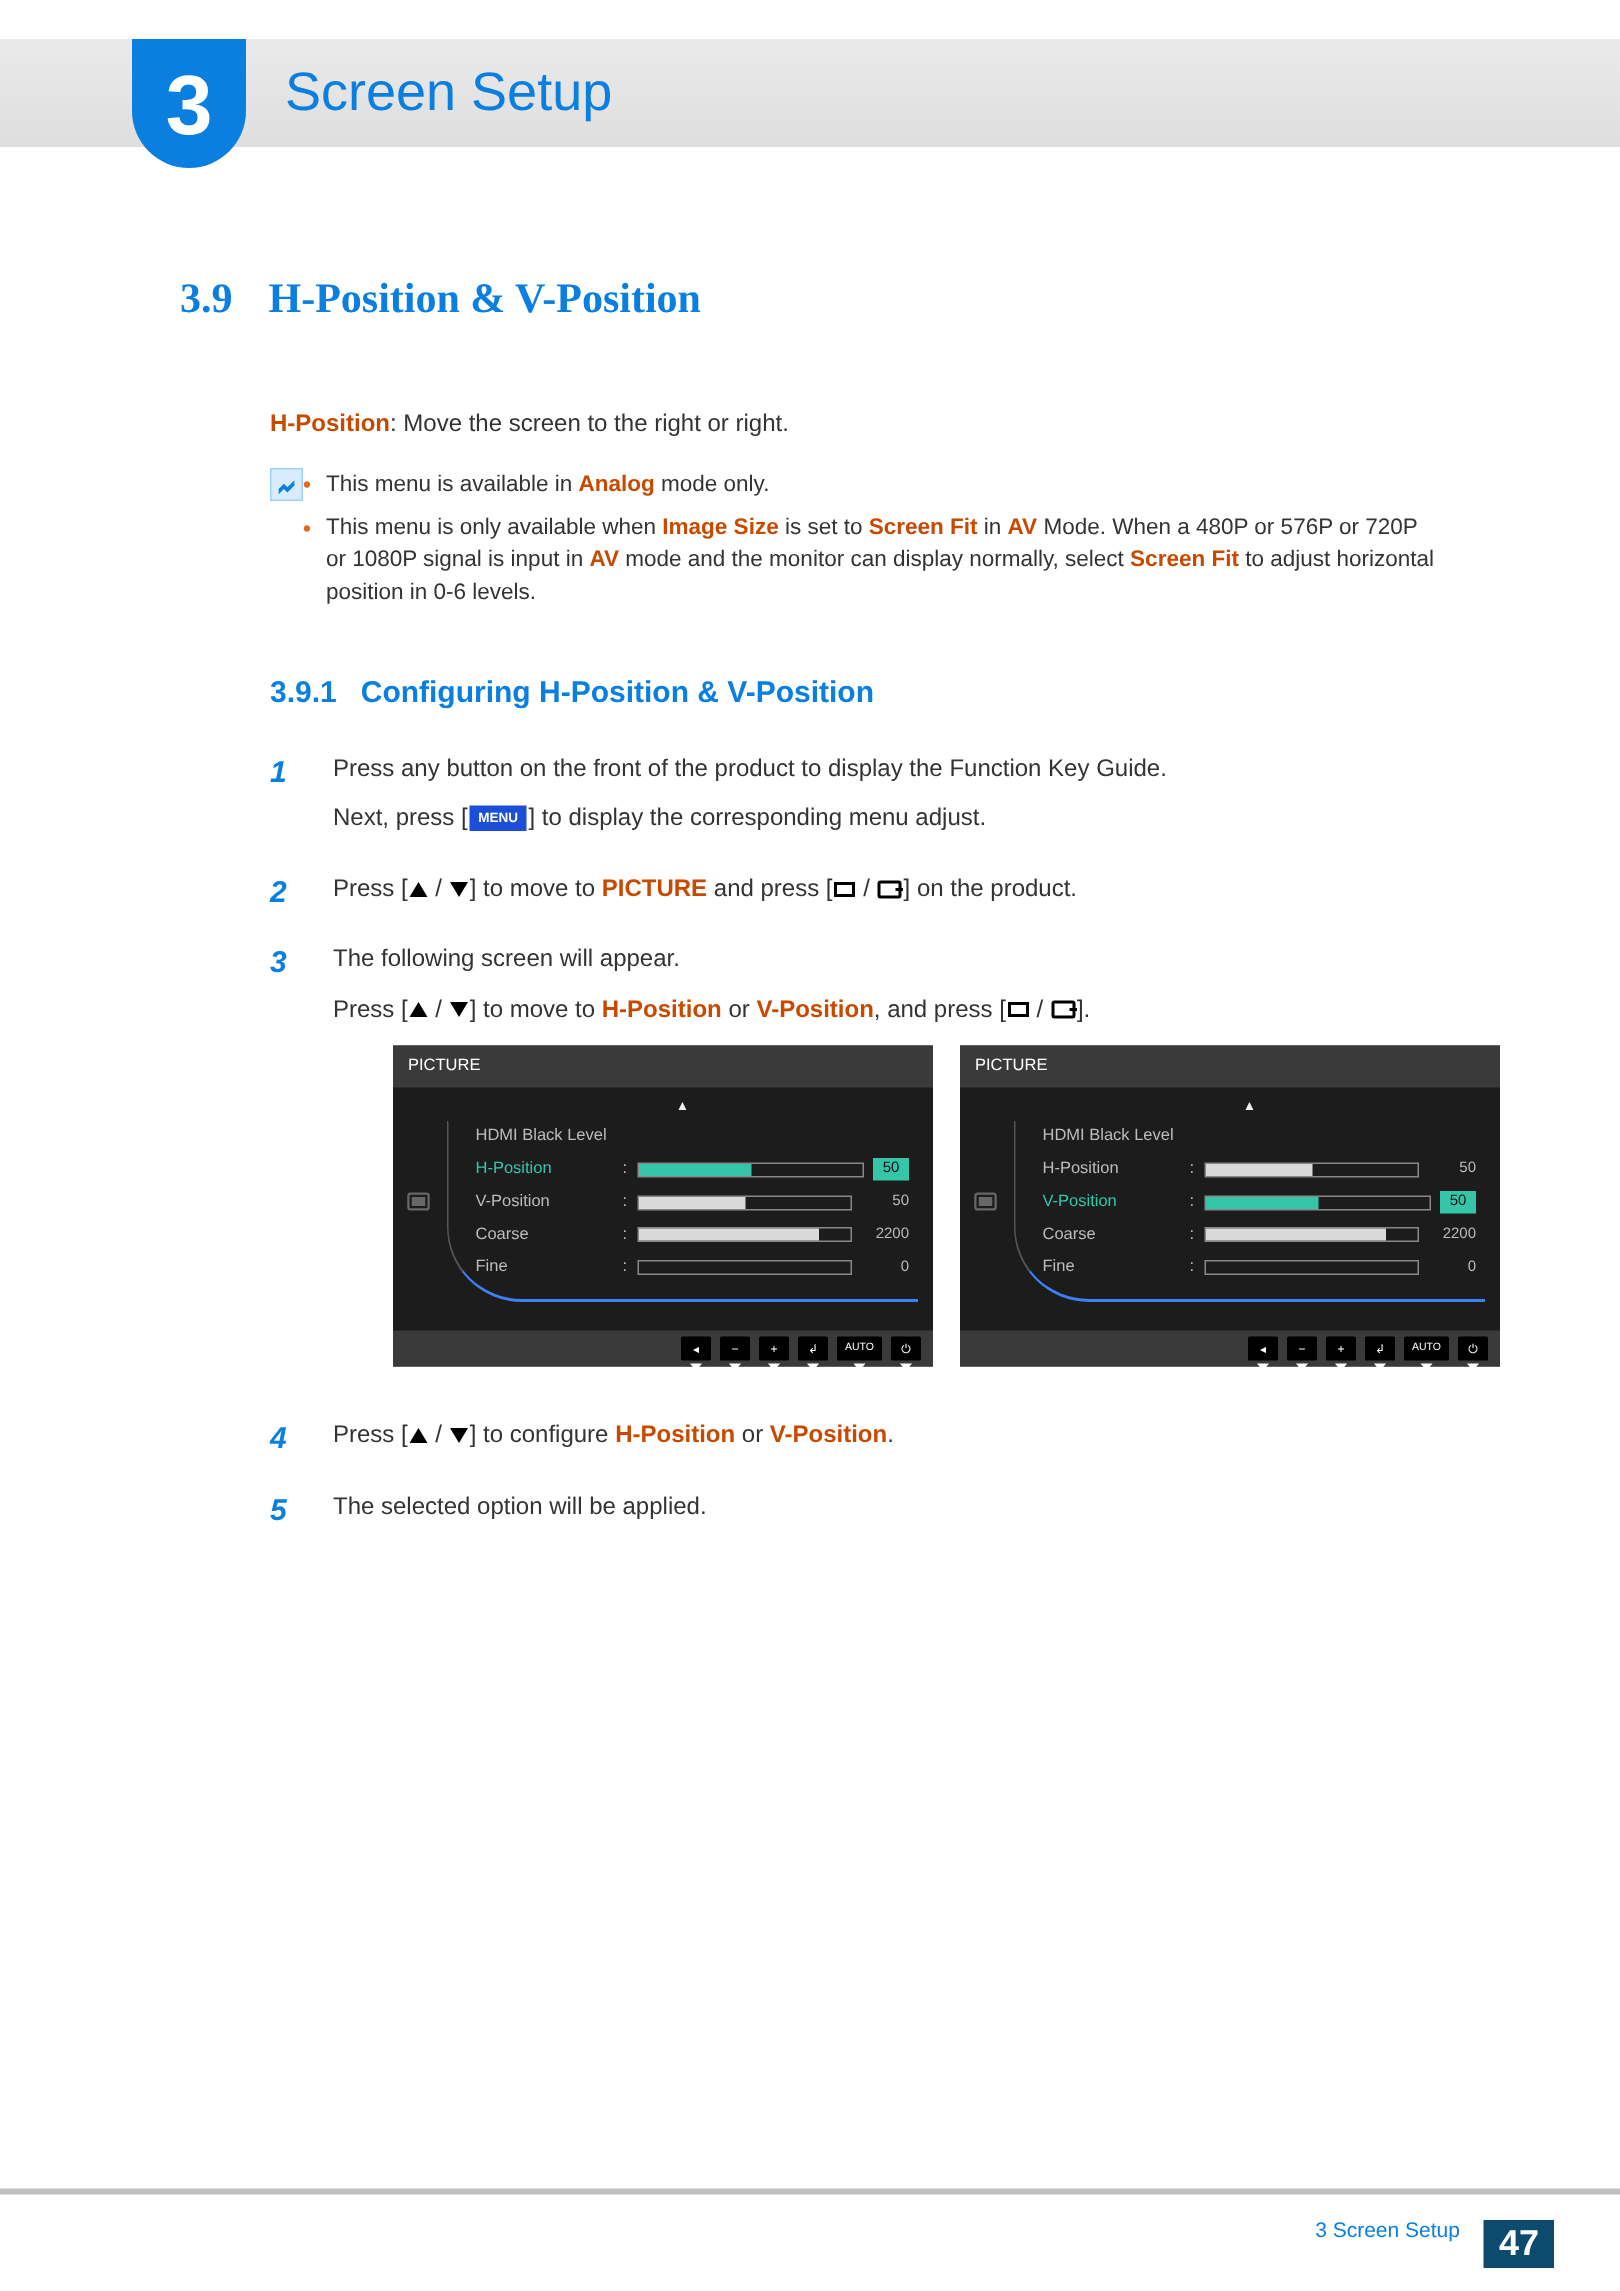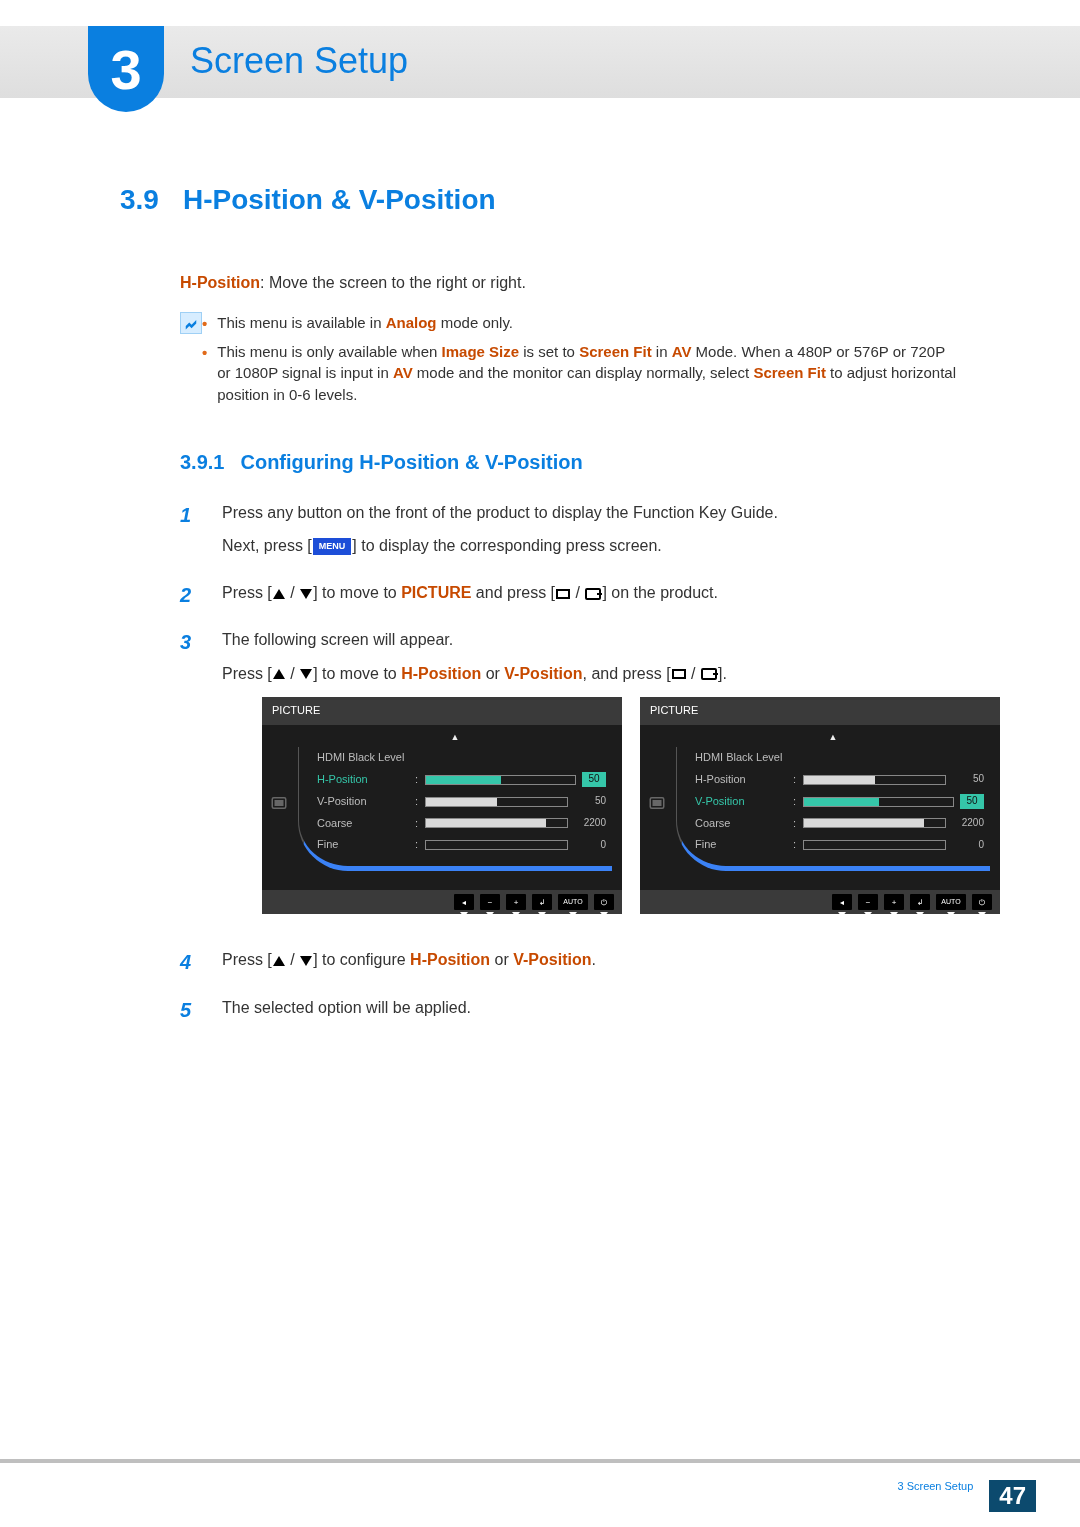--- a/index.html
+++ b/index.html
@@ -53,20 +53,21 @@
     position:absolute;
     top:180px; left:120px; right:80px;
     font-size:16px;
     line-height:1.45;
   }
   h2.section{
     color:var(--accent-blue);
     font-size:28px;
     font-weight:700;
     margin:0 0 50px 0;
+    font-family:Liberation Serif, serif;
   }
   h2.section .num{margin-right:24px;}
   .def-row{margin:0 0 18px 60px;}
   .def-row .term{color:var(--accent-red); font-weight:700;}
   .note-block{
     display:flex;
     margin:18px 0 36px 60px;
   }
   .note-icon{
     width:22px;height:22px;
@@ -135,21 +136,21 @@
     gap:8px;
     min-height:130px;
   }
   .panel-left{
     width:22px;
     display:flex;flex-direction:column;align-items:center;justify-content:center;
   }
   .panel-left svg{width:18px;height:18px;opacity:.6;}
   .panel-main{flex:1;position:relative;}
   .panel-arrow-up,.panel-arrow-down{color:#eee;font-size:9px;text-align:center;}
-  .panel-list{border-left:1px solid #555;margin:3px 0;border-radius:0 0 0 50px;border-bottom:5px solid #3b82f6;padding-bottom:10px;}
+  .panel-list{border-left:1px solid #555;margin:3px 0;border-radius:0 0 0 50px;border-bottom:2px solid #3b82f6;padding-bottom:10px;}
   .panel-item{
     display:flex;align-items:center;
     padding:3px 6px 3px 18px;
     gap:6px;
   }
   .panel-item.sel .label{color:var(--teal);}
   .panel-item .label{width:92px;color:#bdbdbd;}
   .panel-item .colon{width:4px;color:#bdbdbd;}
   .panel-item .bar{
     flex:1;height:10px;border:1px solid #888;position:relative;background:transparent;
@@ -173,21 +174,21 @@
   .panel-footer .btn .tri-dn{width:0;height:0;border-left:4px solid transparent;border-right:4px solid transparent;border-top:5px solid #fff;position:absolute;bottom:-7px;left:50%;transform:translateX(-50%);}
   
   .footer{
     position:absolute;
     left:0;right:0;bottom:34px;
     height:34px;
     border-top:4px solid #bfbfbf;
     display:flex;justify-content:flex-end;align-items:center;
     padding-right:44px;gap:16px;
   }
-  .footer .crumb{color:var(--accent-blue);font-size:11px;margin-top:16px;}
+  .footer .crumb{color:var(--accent-blue);font-size:14px;margin-top:16px;}
   .footer .page{
     background:#0c4a6e;color:#fff;
     font-size:24px;font-weight:700;
     padding:2px 10px;
     margin-top:36px;
   }
 </style>
 </head>
 <body>
 
@@ -229,21 +230,21 @@
     <span class="num">3.9.1</span><span>Configuring H-Position &amp; V-Position</span>
   </h3>
 
   <div class="steps">
 
     <div class="step">
       <div class="n">1</div>
       <div class="body">
         <p>Press any button on the front of the product to display the Function Key Guide.</p>
         <p>
-          <span>Next, press [</span><span class="icon-box wide">MENU</span><span>] to display the corresponding press screen.</span>
+          <span>Next, press [</span><span class="icon-box wide">MENU</span><span>] to display the corresponding menu adjust.</span>
         </p>
       </div>
     </div>
 
     <div class="step">
       <div class="n">2</div>
       <div class="body">
         <p>
           <span>Press [</span><span class="icon-tri-up"></span> / <span class="icon-tri-down"></span><span>] to move to </span><span class="inline-accent">PICTURE</span><span> and press [</span><span class="icon-rect"></span> / <span class="icon-enter"></span><span>] on the product.</span>
         </p>

